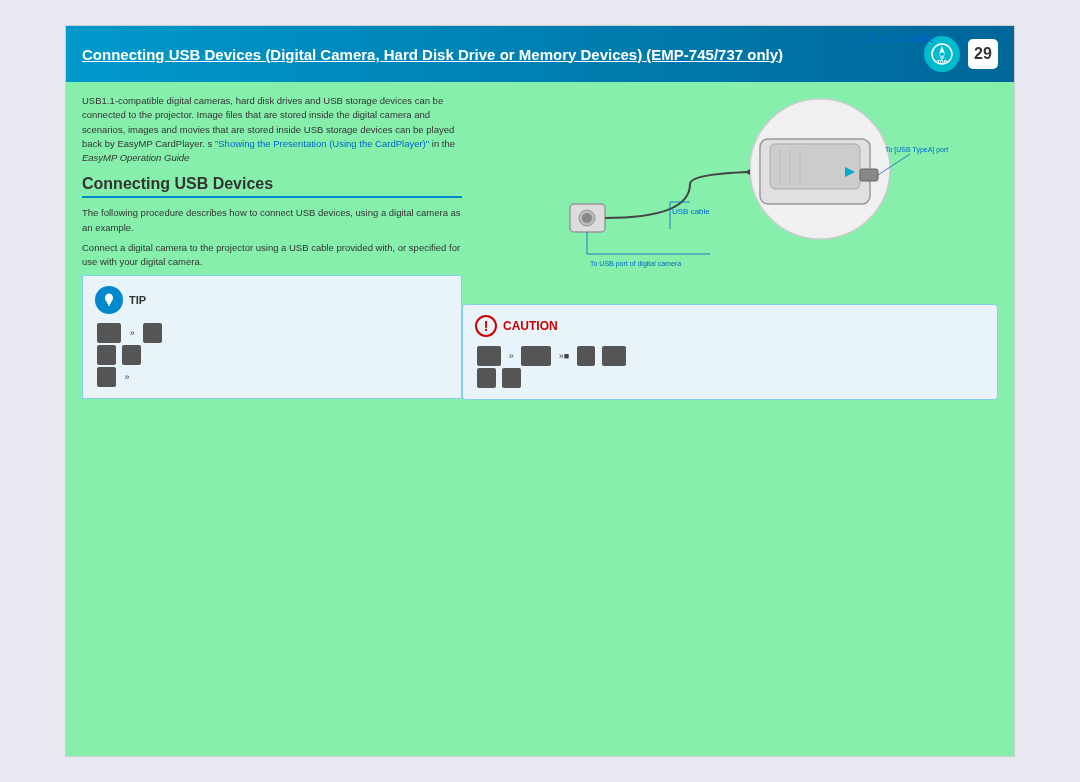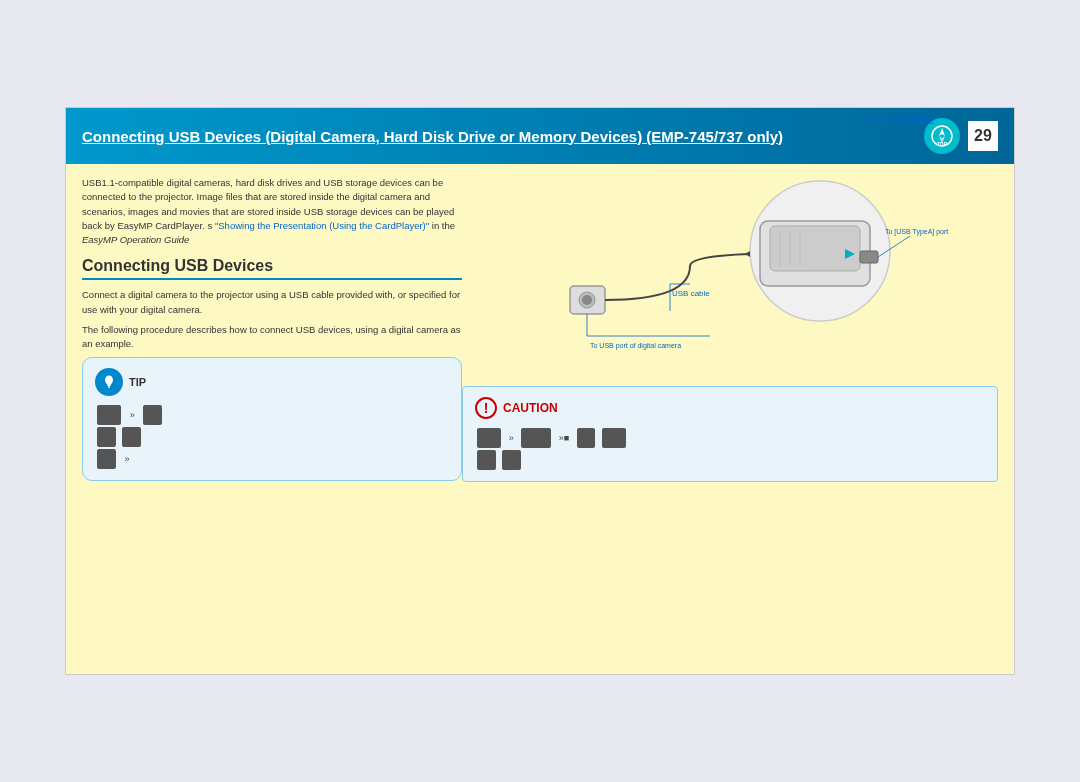--- a/index.html
+++ b/index.html
@@ -8,22 +8,22 @@
       height: 782px;
       background: #e8e8f0;
       font-family: Arial, sans-serif;
       overflow: hidden;
       display: flex;
       align-items: center;
       justify-content: center;
     }
     .page-container {
       width: 950px;
-      height: 568px;
-      background: #fef9c3;
+      height: 732px;
+      background: #86efac;
       border: 1px solid #ccc;
       position: relative;
       padding: 0;
     }
     
     .header-bar {
       background: linear-gradient(90deg, #0099cc, #006699);
       color: white;
       font-weight: bold;
       font-size: 15px;
@@ -44,21 +44,21 @@
     .page-num-badge {
       background: white;
       color: #333;
       font-weight: bold;
       font-size: 16px;
       width: 30px;
       height: 30px;
       display: flex;
       align-items: center;
       justify-content: center;
-      border-radius: 0;
+      border-radius: 5px;
     }
     .top-icon {
       width: 36px;
       height: 36px;
       background: #00bbcc;
       border-radius: 50%;
       display: flex;
       align-items: center;
       justify-content: center;
       color: white;
@@ -107,21 +107,21 @@
     .body-text {
       font-size: 9.5px;
       color: #333;
       line-height: 1.5;
       margin-bottom: 6px;
     }
     
     .tip-box {
       border: 1px solid #88ccee;
       background: #e8f4fa;
-      border-radius: 10px;
+      border-radius: 0;
       padding: 10px 12px;
       margin-top: 0;
     }
     .tip-header {
       display: flex;
       align-items: center;
       gap: 6px;
       margin-bottom: 8px;
     }
     .tip-icon {
@@ -232,22 +232,22 @@
 
       <p class="intro-text">
         <span>USB1.1-compatible digital cameras, hard disk drives and USB storage devices can be connected to the projector. Image files that are stored inside the digital camera and scenarios, images and movies that are stored inside USB storage devices can be played back by EasyMP CardPlayer. s</span>
         <a href="#">"Showing the Presentation (Using the CardPlayer)"</a>
         <span> in the</span>
         <em> EasyMP Operation Guide</em>
       </p>
 
       <div class="section-heading">Connecting USB Devices</div>
 
+      <p class="body-text">The following procedure describes how to connect USB devices, using a digital camera as an example.</p>
       <p class="body-text">Connect a digital camera to the projector using a USB cable provided with, or specified for use with your digital camera.</p>
-      <p class="body-text">The following procedure describes how to connect USB devices, using a digital camera as an example.</p>
 
       <div class="tip-box">
         <div class="tip-header">
           <div class="tip-icon">
 
             <svg width="16" height="16" viewBox="0 0 16 16">
               <ellipse cx="8" cy="6" rx="4" ry="4.5" fill="white"></ellipse>
               <rect x="6" y="10" width="4" height="2" rx="1" fill="white"></rect>
               <line x1="8" y1="12" x2="8" y2="14" stroke="white" stroke-width="1.5"></line>
             </svg>

